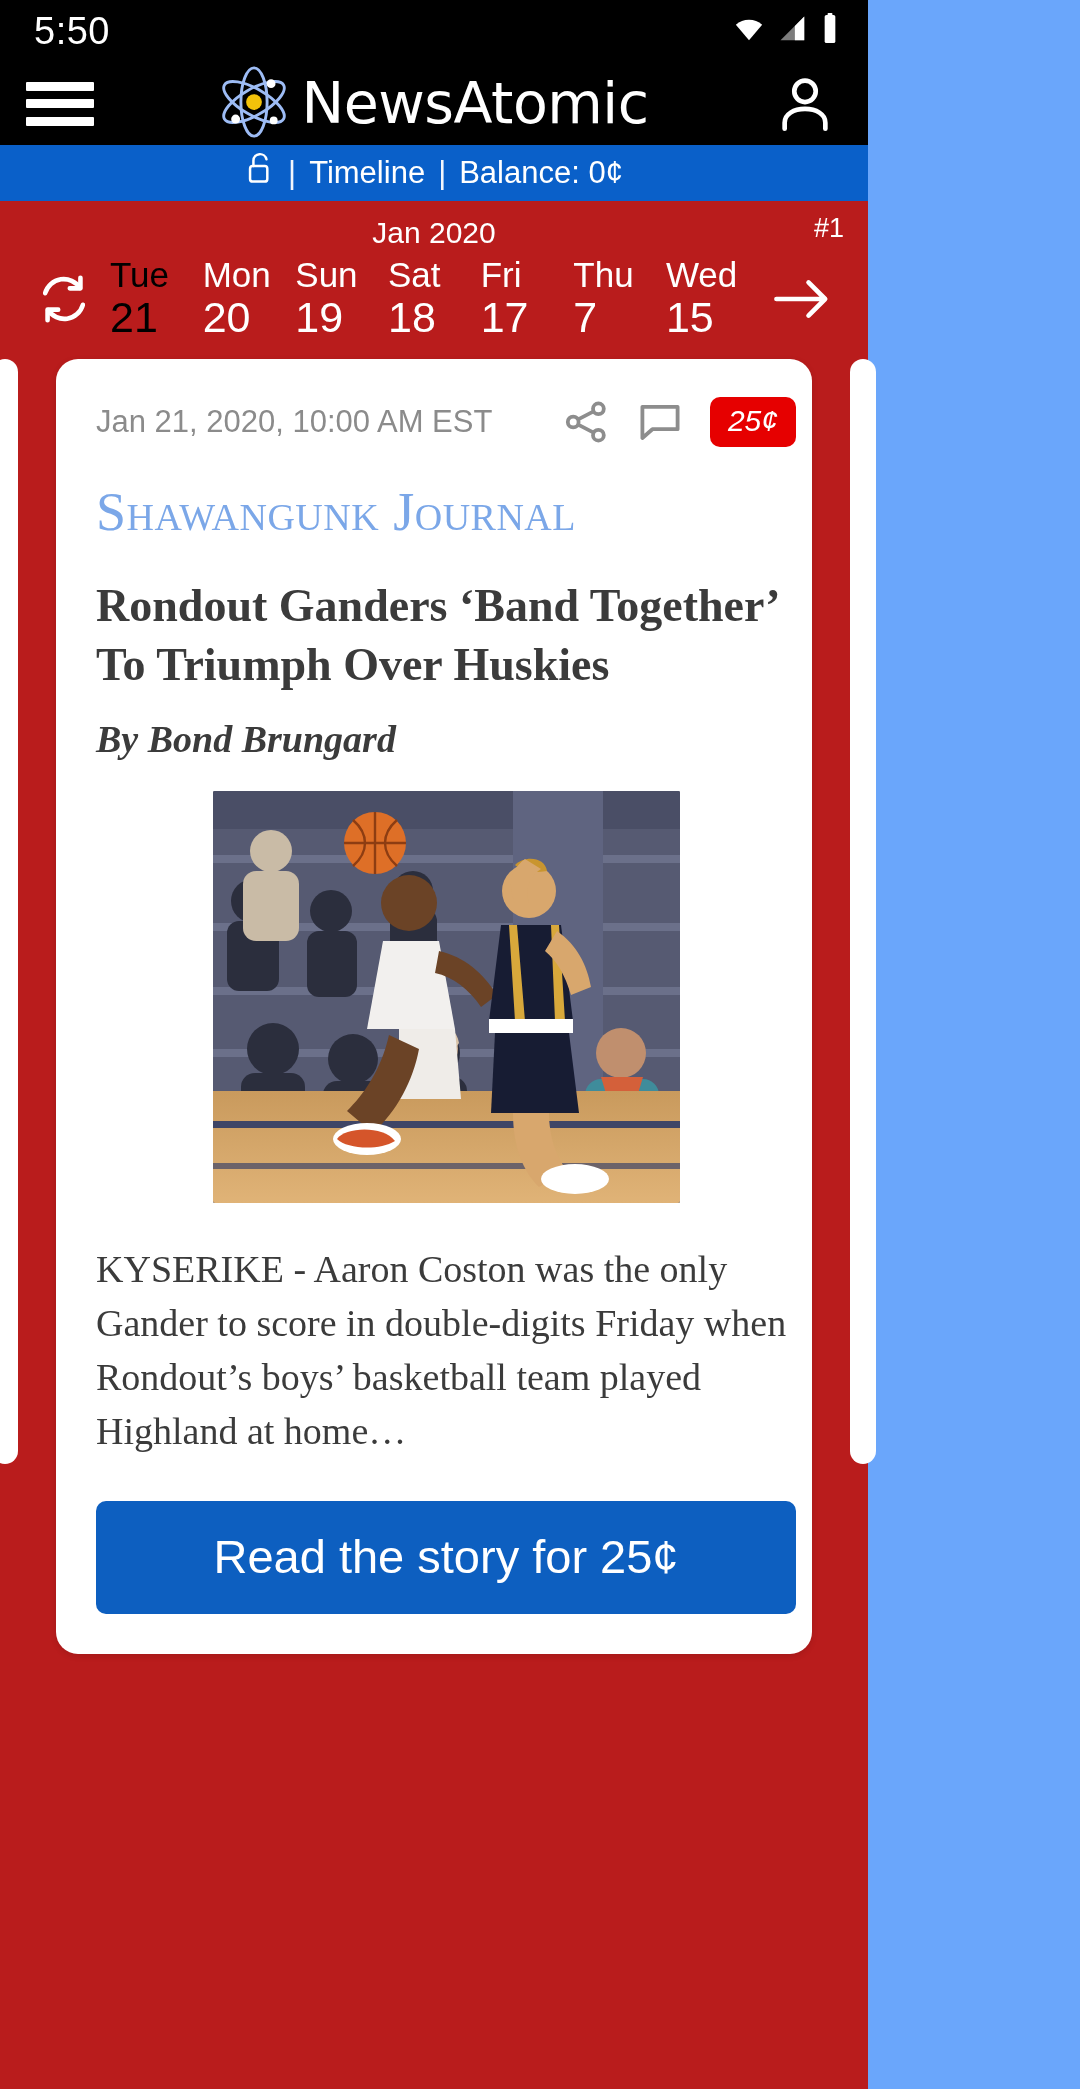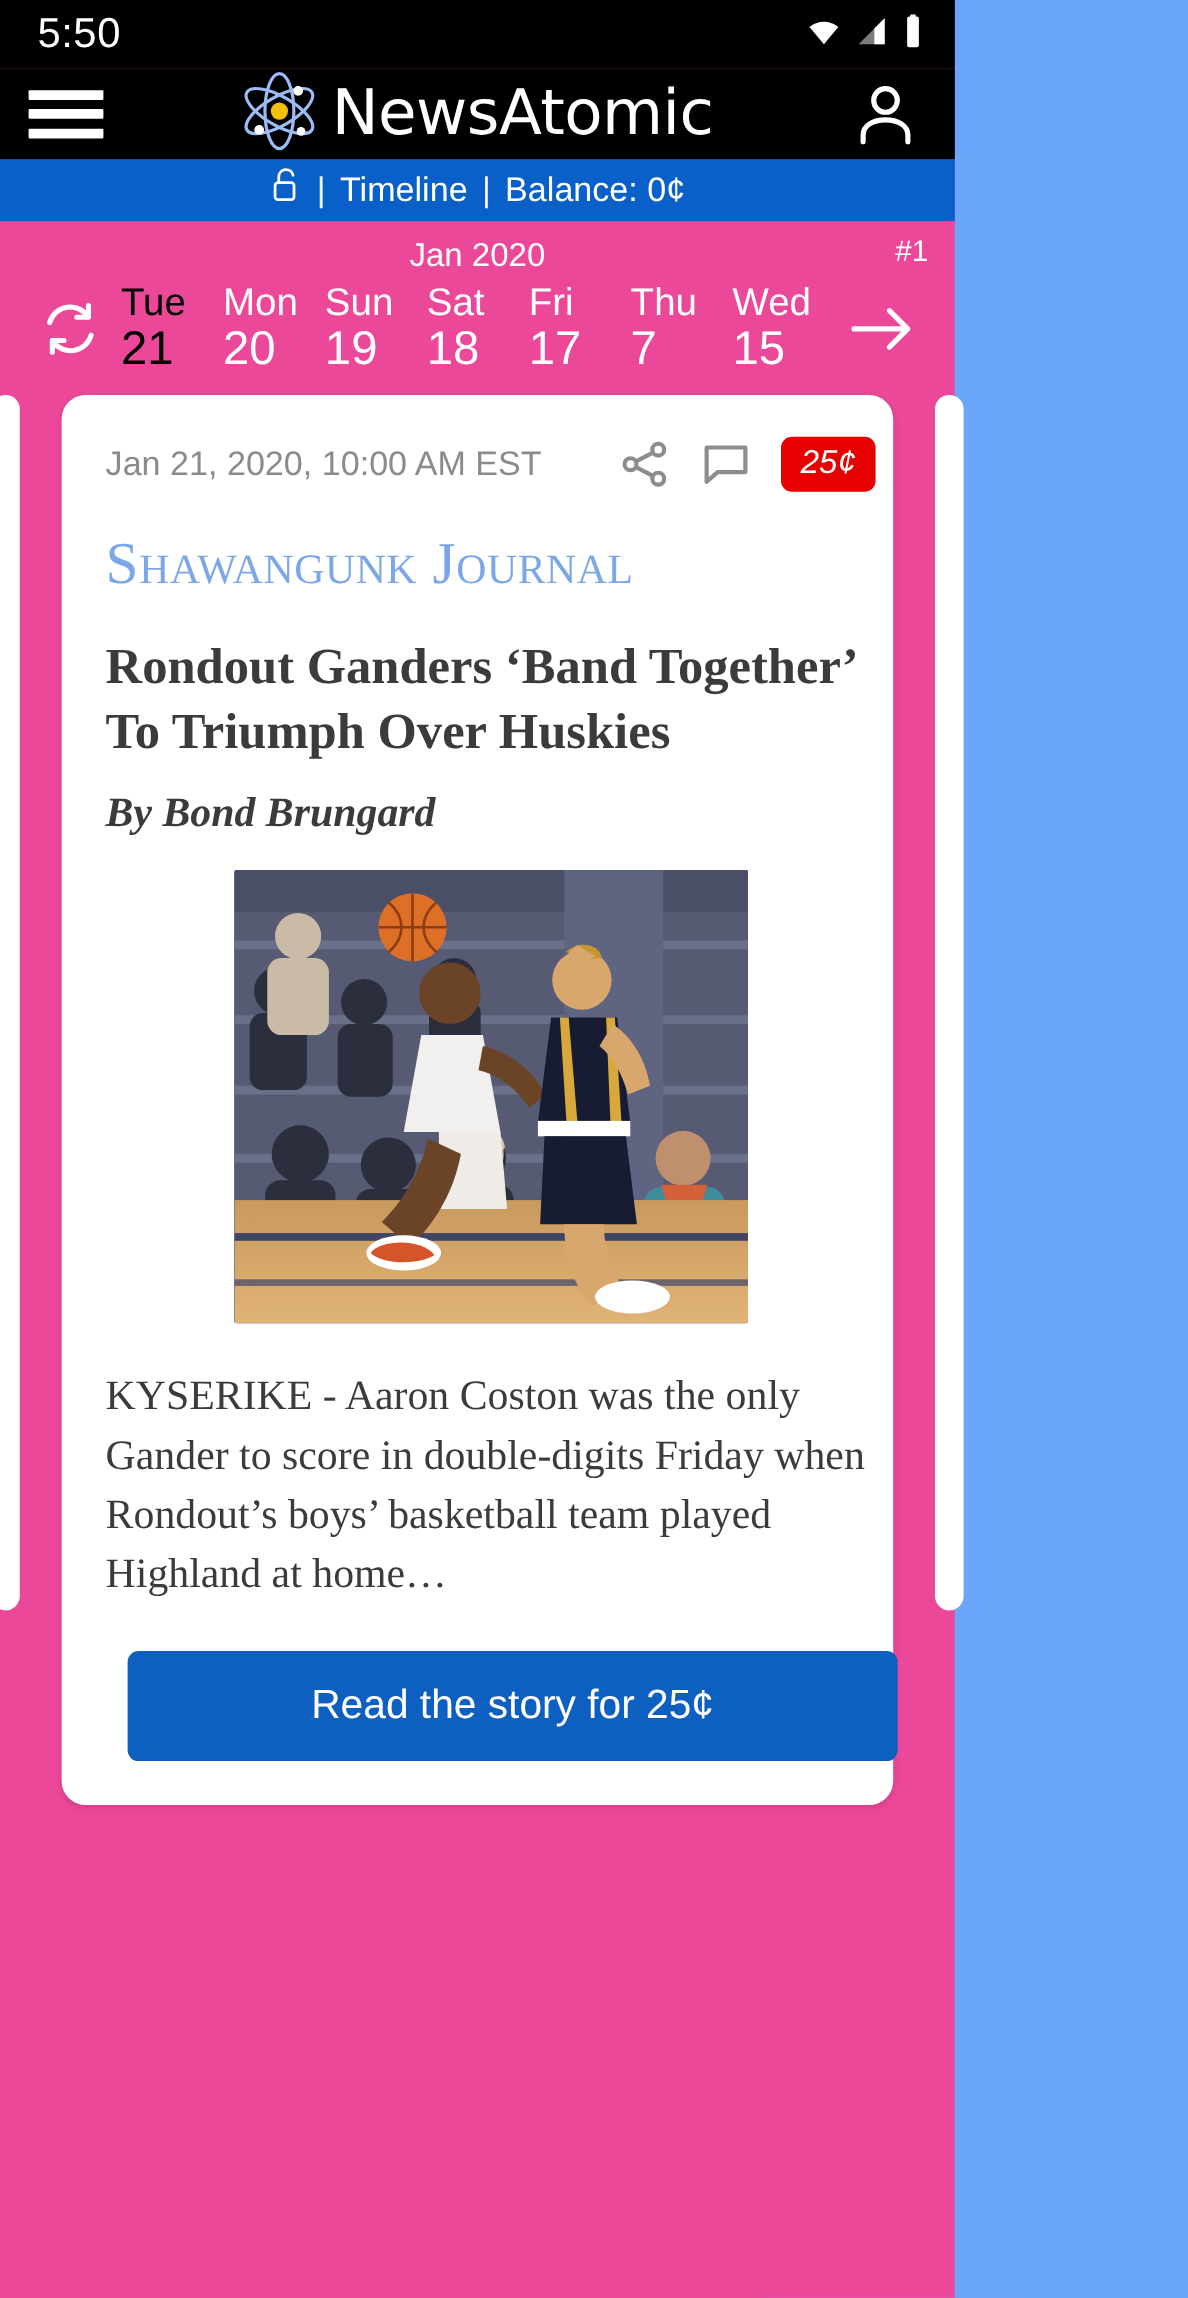--- a/index.html
+++ b/index.html
@@ -2,21 +2,21 @@
 <html><head>
 <meta charset="utf-8">
 <style>
   * { margin:0; padding:0; box-sizing:border-box; }
   html, body {
     width:1080px; height:2089px;
     background:#6aa6fb;
     font-family:"Liberation Sans", sans-serif;
     overflow:hidden;
   }
-  .screen { position:relative; width:868px; height:2089px; background:#ec4899; }
+  .screen { position:relative; width:868px; height:2089px; background:#b91c1c; }
 
   
   .statusbar {
     height:62px; background:#000; color:#fff;
     display:flex; align-items:center; justify-content:space-between;
     padding:0 28px 0 34px;
   }
   .status-time { font-size:38px; letter-spacing:0.5px; line-height:1; }
   .status-icons { display:flex; align-items:center; gap:10px; }
 
@@ -119,22 +119,22 @@
 
   .excerpt {
     font-family:"Liberation Serif", serif;
     font-size:38px; color:#3b3b3b; line-height:1.42;
     margin-bottom:42px;
   }
 
   .cta {
     display:block; width:100%; background:#0d5fc0; color:#fff;
     border:none; border-radius:10px; padding:28px 0 30px 0;
-    font-family:"Liberation Sans", sans-serif; font-size:37px;
-    cursor:pointer; text-align:center;margin-left:20px;
+    font-family:"Liberation Sans", sans-serif; font-size:47px;
+    cursor:pointer; text-align:center;
   }
 </style>
 </head>
 <body>
 
 <div class="screen">
 
   <div class="statusbar">
     <div class="status-time">5:50</div>
     <div class="status-icons">

